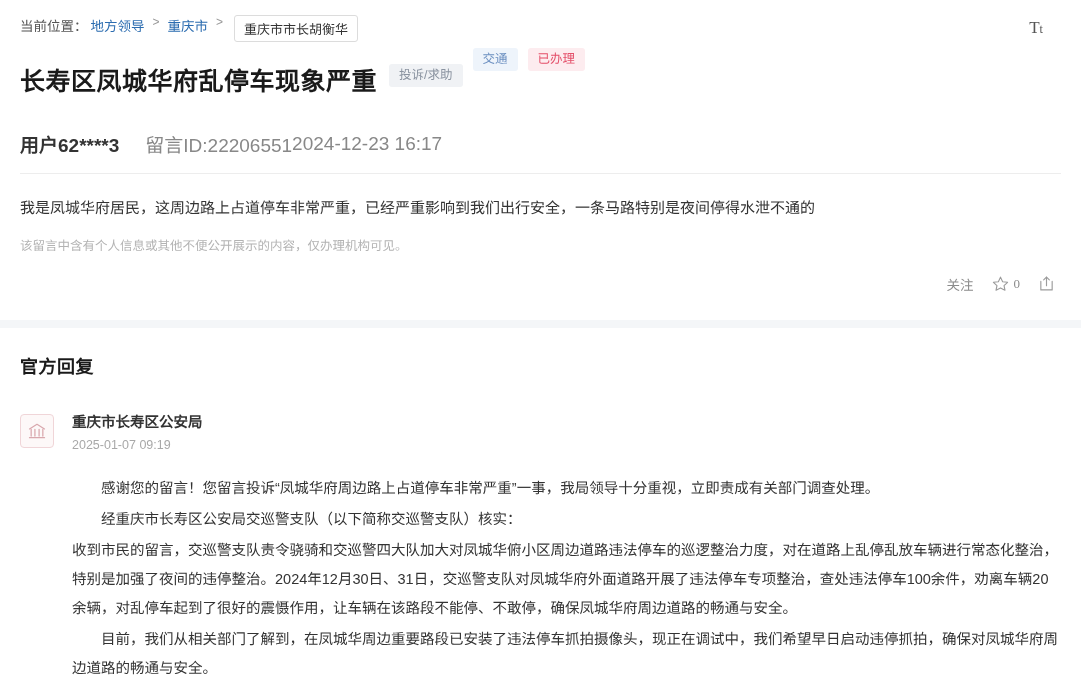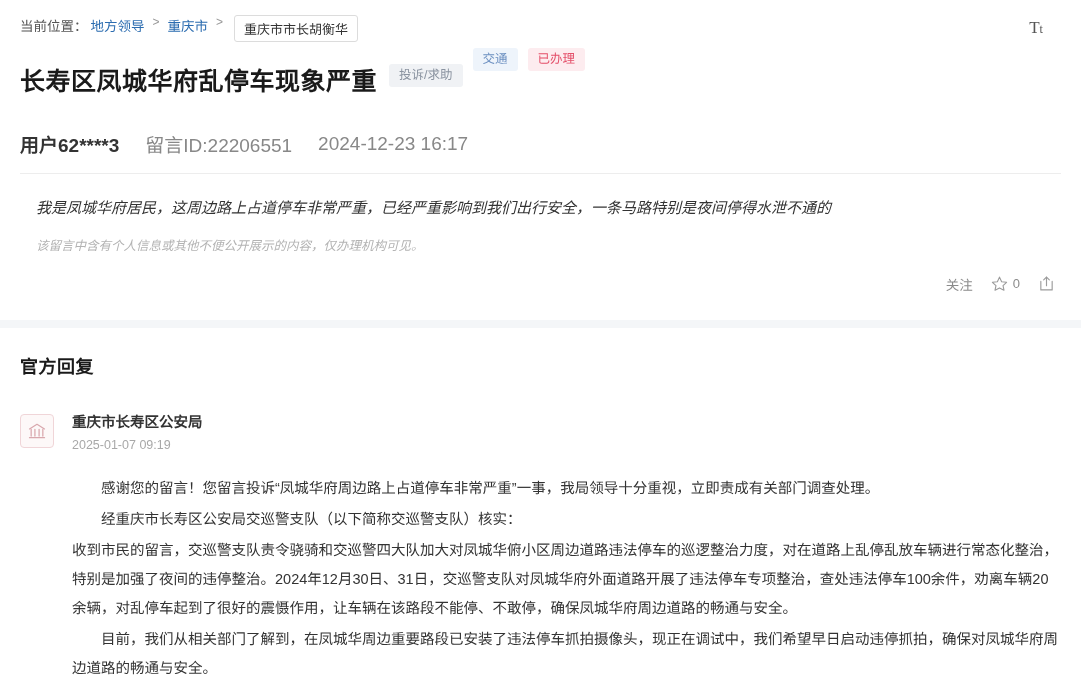--- a/index.html
+++ b/index.html
@@ -132,56 +132,55 @@
     padding: 16px 18px 0 20px;
     font-size: 19px;
     color: #777777;
   }
   .meta-user {
     color: #333333;
     font-weight: bold;
     margin-right: 26px;
   }
   .meta-id {
-    margin-right: 26px;
     color: #888888;
   }
   .meta-date {
     color: #888888;
   }
 
   .divider {
     height: 1px;
     background: #ededed;
     margin: 16px 20px 0 20px;
   }
 
   
   .post-body {
-    padding: 20px 20px 0 36px;
-    font-style: italic;
+    padding: 20px 20px 0 20px;
   }
   .post-text {
     font-size: 15px;
     line-height: 1.85;
     color: #333333;
   }
   .post-note {
     margin-top: 14px;
     font-size: 12.5px;
     color: #b3b3b3;
     line-height: 1.6;
   }
 
   
   .actions-row {
     display: flex;
     justify-content: flex-end;
     padding: 18px 26px 0 20px;
     gap: 18px;
+    font-family: Liberation Serif, serif;
   }
   .action-item {
     display: flex;
     align-items: center;
     font-size: 13.5px;
     color: #8b8b8b;
     cursor: pointer;
     gap: 5px;
   }
   .action-item svg { display: block; }

